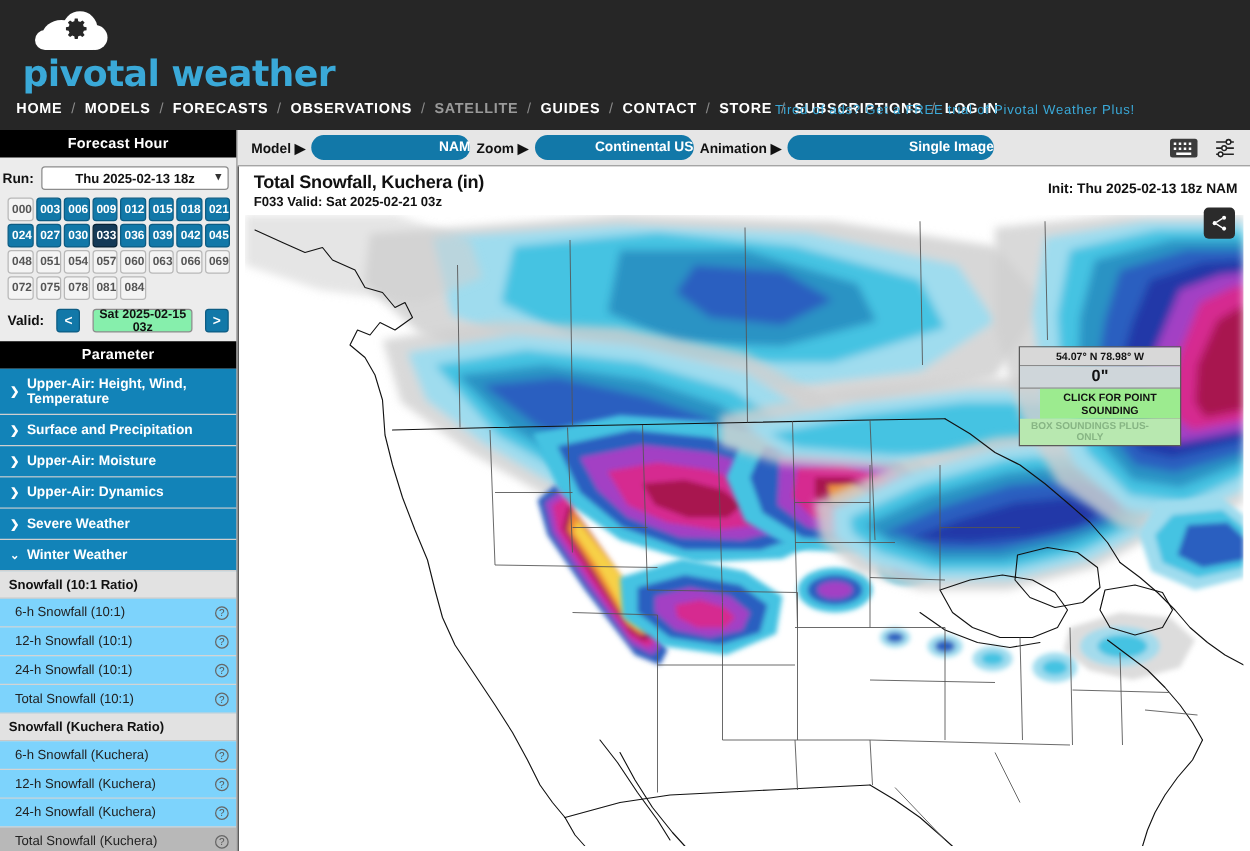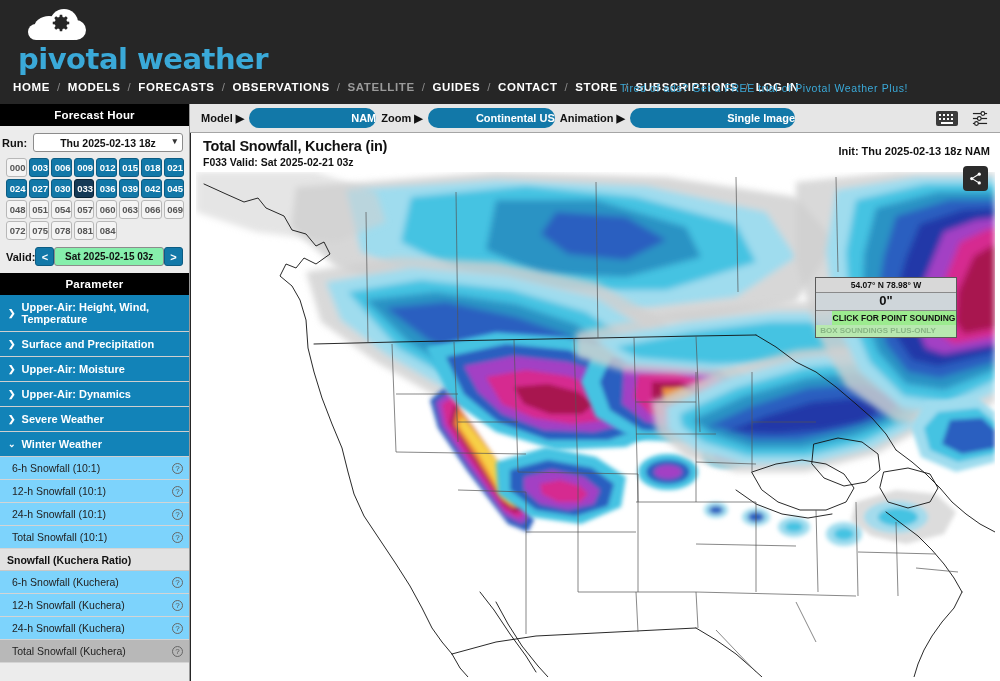--- a/index.html
+++ b/index.html
@@ -78,21 +78,21 @@
   .hbtn {
     font-size: 9.5px; font-weight: bold; text-align: right;
     padding: 3px 0 3px 0; border-radius: 3px; cursor: pointer;
     border: 1px solid #b8b8b8; background: #f4f4f4; color: #555;
     font-family: "Liberation Sans", sans-serif;
   }
   .hbtn.on { background: #1278a8; border-color: #0d5c83; color: #fff; }
   .hbtn.sel { background: #153a57; border-color: #0a2335; color: #fff; }
   .hbtn.blank { background: transparent; border: none; cursor: default; }
   #valid-row {
-    display: flex; align-items: center; gap: 0; padding: 5px 6px 7px 6px;
+    display: flex; align-items: center; gap: 10px; padding: 5px 6px 7px 6px;
     font-size: 11px; font-weight: bold; color: #111; justify-content: flex-end;
   }
   .arrow-btn {
     background: #1278a8; color: #fff; border: 1px solid #0d5c83; border-radius: 3px;
     font-size: 11px; font-weight: bold; width: 19px; height: 19px;
     display: flex; align-items: center; justify-content: center; cursor: pointer;
   }
   #valid-field {
     flex: 1; background: #86efac; border: 1px solid #8c8c8c; border-radius: 3px;
     font-size: 10px; font-weight: bold; text-align: center; height: 19px;
@@ -168,21 +168,21 @@
   #mapcanvas {
     position: absolute; left: 5px; top: 39px; width: 799px; height: 505px;
     background: #fff; overflow: hidden;
   }
   #share-btn {
     position: absolute; right: 12px; top: 33px; width: 25px; height: 25px;
     background: #2b2b2b; border-radius: 4px; cursor: pointer; z-index: 40;
     display: flex; align-items: center; justify-content: center;
   }
   #tooltip {
-    position: absolute; left: 619px; top: 105px; width: 142px; z-index: 45;
+    position: absolute; left: 619px; top: 105px; width: 130px; z-index: 45;
     border: 1px solid #5a5a5a; font-family: "Liberation Sans", sans-serif;
   }
   #tt-coords {
     background: #d8d8d8; color: #111; font-size: 8.5px; font-weight: bold;
     text-align: center; padding: 2px 0; border-bottom: 1px solid #8a8a8a;
   }
   #tt-value {
     background: #cfd6da; color: #111; font-size: 13px; font-weight: bold;
     text-align: center; padding: 0px 0 2px 0; border-bottom: 1px solid #8a8a8a;
   }
@@ -296,20 +296,21 @@
         <div class="accordion-item">
           <span class="chev">❯</span>
           <span>Severe Weather</span>
         </div>
         <div class="accordion-item">
           <span class="chev">⌄</span>
           <span>Winter Weather</span>
         </div>
       </div>
     <div id="param-scroll">
+        <div class="param-group">Snowfall (10:1 Ratio)</div>
         <div class="param-item">
           <span>6-h Snowfall (10:1)</span>
           <span class="help-icon">?</span>
         </div>
         <div class="param-item">
           <span>12-h Snowfall (10:1)</span>
           <span class="help-icon">?</span>
         </div>
         <div class="param-item">
           <span>24-h Snowfall (10:1)</span>

